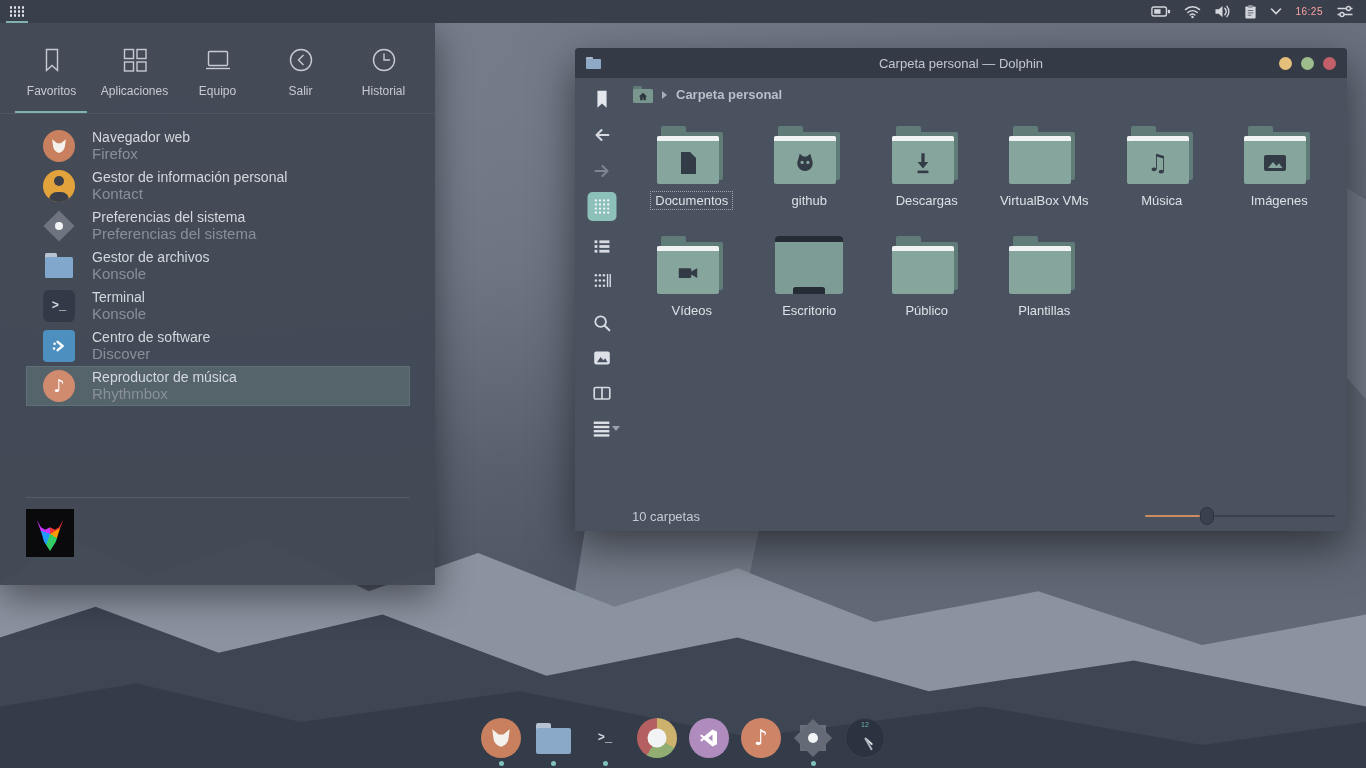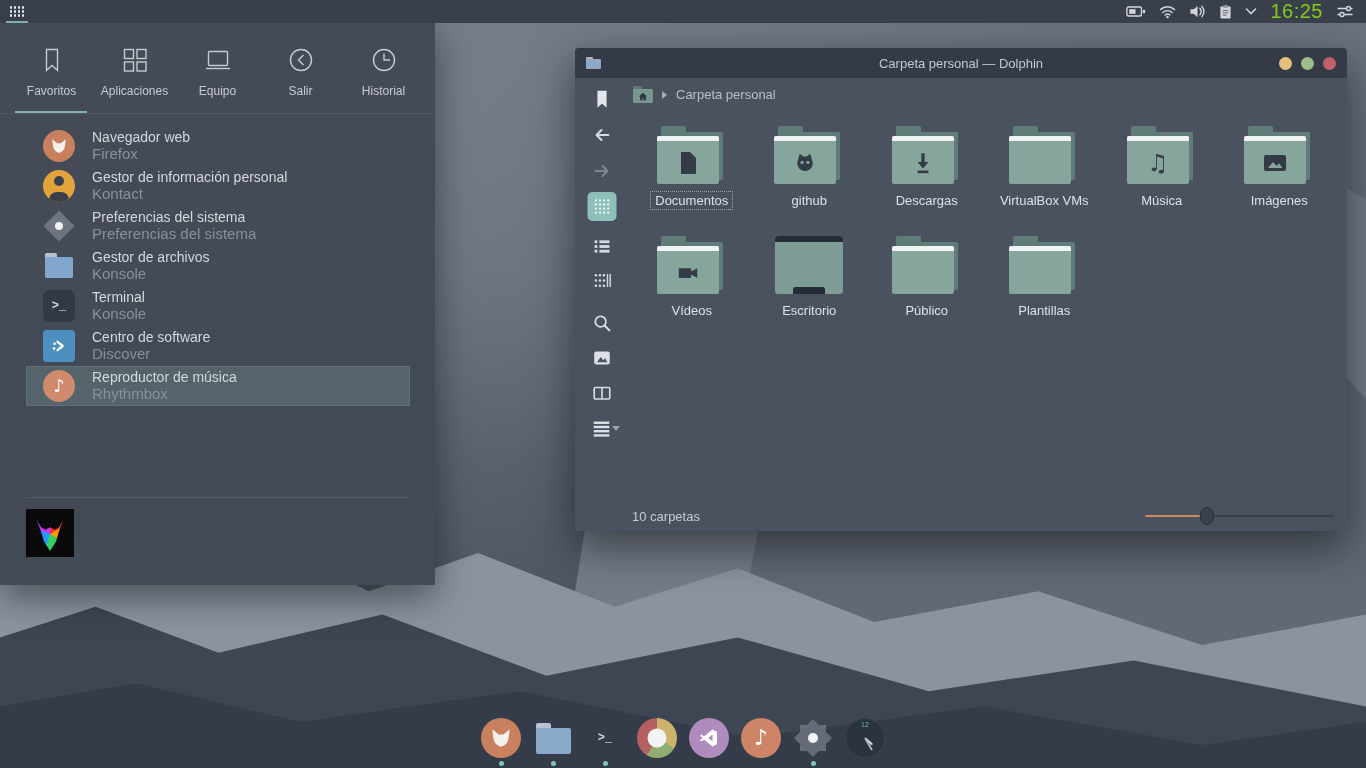--- a/index.html
+++ b/index.html
@@ -26,21 +26,21 @@
   .menubar { position:absolute; top:0; left:0; right:0; height:23px; background:#3a404b;
     display:flex; align-items:center; color:#d3d6db; font-size:13px; z-index:50; }
   .mb-apps { width:34px; height:100%; display:flex; align-items:center; justify-content:center; position:relative; }
   .mb-grid { width:14px; height:11px; display:grid; grid-template-columns:repeat(4,1fr); grid-template-rows:repeat(3,1fr); gap:1.5px; }
   .mb-grid i { background:#e3e6ea; border-radius:1px; }
   .mb-apps::after { content:""; position:absolute; bottom:0; left:6px; width:22px; height:2px; background:#7fb2aa; }
   .mb-items { display:flex; }
   .mb-items span { padding:0 13px; cursor:default; }
   .mb-tray { margin-left:auto; display:flex; align-items:center; gap:13px; padding-right:12px; }
   .mb-tray svg { display:block; }
-  .mb-clock { font-size:20px; color:#84cc16; letter-spacing:.5px; }
+  .mb-clock { font-size:10px; color:#fca5a5; letter-spacing:.5px; }
 
   
   .launcher { position:absolute; left:0; top:23px; width:435px; height:562px; z-index:40;
     background:rgba(66,73,86,.97); box-shadow:0 12px 34px rgba(0,0,0,.45); }
   .tabs { display:flex; padding:12px 10px 0 10px; }
   .tab { width:83px; display:flex; flex-direction:column; align-items:center; gap:9px;
     padding:10px 0 15px; color:#c6cad1; font-size:12px; position:relative; cursor:default; }
   .tab svg { width:30px; height:30px; stroke:#c6cad1; fill:none; stroke-width:1.4; }
   .tab.active::after { content:""; position:absolute; bottom:0; left:5px; right:6px; height:2px; background:#7fb2aa; }
   .tabs-sep { height:1px; background:rgba(255,255,255,.07); margin:0 0 0 0; }
@@ -99,21 +99,21 @@
   .tool svg { display:block; }
   .tool-active { width:29px; height:29px; background:#8cc0b9; border-radius:5px; }
   .menu-caret { position:absolute; left:37px; top:348px; width:0; height:0;
     border-left:4px solid transparent; border-right:4px solid transparent; border-top:5px solid #9aa1ac; }
 
   .breadcrumb-row { position:absolute; left:58px; top:8px; display:flex; align-items:center; gap:9px; }
   .bc-folder { width:20px; height:17px; position:relative; }
   .bc-folder::before { content:""; position:absolute; left:0; top:0; width:9px; height:5px; background:#5f7b78; border-radius:1.5px 1.5px 0 0; }
   .bc-body { position:absolute; left:0; top:3px; width:20px; height:14px; background:#79968f; border-radius:1.5px; display:flex; align-items:center; justify-content:center; }
   .bc-chevron { width:0; height:0; border-top:4px solid transparent; border-bottom:4px solid transparent; border-left:5px solid #a7adb6; }
-  .bc-label { font-size:13px; font-weight:normal; color:#b9bfc8; }
+  .bc-label { font-size:13px; font-weight:bold; color:#b9bfc8; }
 
   .folder-grid { position:absolute; left:58px; top:48px; display:grid; grid-template-columns:repeat(6,117.5px); row-gap:9px; }
   .cell { display:flex; flex-direction:column; align-items:center; height:101px; }
   .flabel { margin-top:7px; font-size:13px; color:#dde1e6; padding:1px 4px; border:1px dotted transparent; }
   .flabel.selected { border-color:rgba(225,230,236,.55); }
 
   .folder { position:relative; width:72px; height:58px; }
   .f-tab   { position:absolute; left:5px; top:0; width:25px; height:10px; background:#607c79; border-radius:2px 2px 0 0; }
   .f-back  { position:absolute; left:5px; top:6px; width:62px; height:48px; background:#607c79; border-radius:2px; }
   .f-front { position:absolute; left:1px; top:10px; width:62px; height:48px; background:#86a59d; border-radius:2px; }

